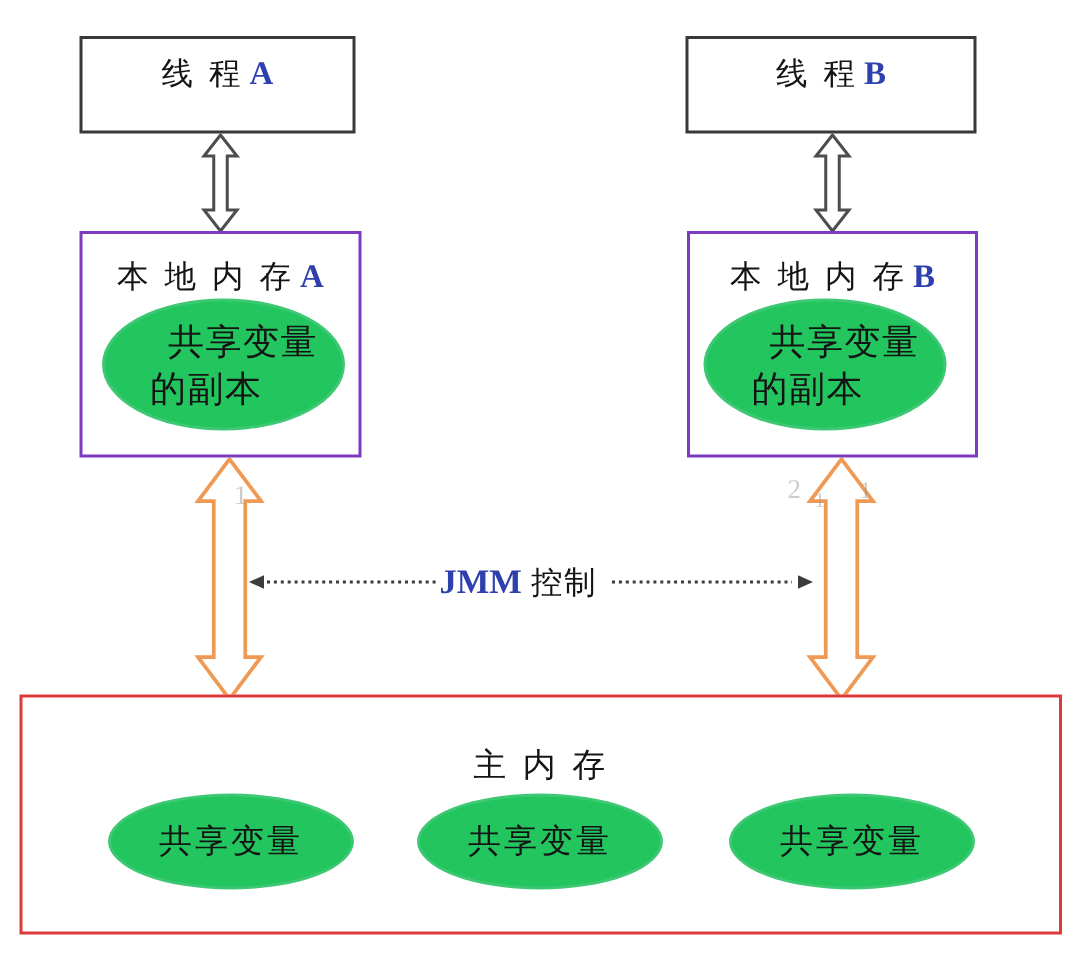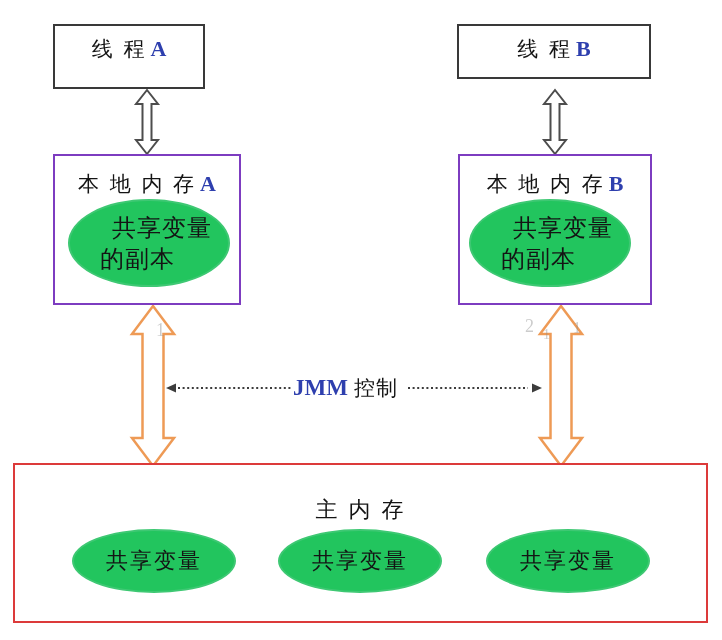--- a/index.html
+++ b/index.html
@@ -62,27 +62,27 @@
     <polygon points="561,306 582,334 571.5,334 571.5,438 582,438 561,466 540,438 550.5,438 550.5,334 540,334" fill="#ffffff" stroke="#ee9a55" stroke-width="2.5"></polygon>
 
     <g>
       <line x1="178" y1="388" x2="292" y2="388" stroke="#3c3c3c" stroke-width="2" stroke-dasharray="2 2.6"></line>
       <line x1="408" y1="388" x2="528" y2="388" stroke="#3c3c3c" stroke-width="2" stroke-dasharray="2 2.6"></line>
       <polygon points="166,388 176,383.5 176,392.5" fill="#3c3c3c"></polygon>
       <polygon points="542,388 532,383.5 532,392.5" fill="#3c3c3c"></polygon>
     </g>
   </svg>
 
-  <div class="box thread-box" style="left:53px;top:24px;width:152px;height:65px;">
+  <div class="box thread-box" style="left:53px;top:24px;width:184px;height:65px;">
     <div class="title">
       <span>线 程</span><span class="latin">A</span>
     </div>
   </div>
 
-  <div class="box thread-box" style="left:457px;top:24px;width:194px;height:55px;">
+  <div class="box thread-box" style="left:457px;top:24px;width:194px;height:65px;">
     <div class="title">
       <span>线 程</span><span class="latin">B</span>
     </div>
   </div>
 
   <div class="box local-box" style="left:53px;top:154px;width:188px;height:151px;">
     <div class="title local-title">
       <span>本 地 内 存</span><span class="latin">A</span>
     </div>
   </div>

